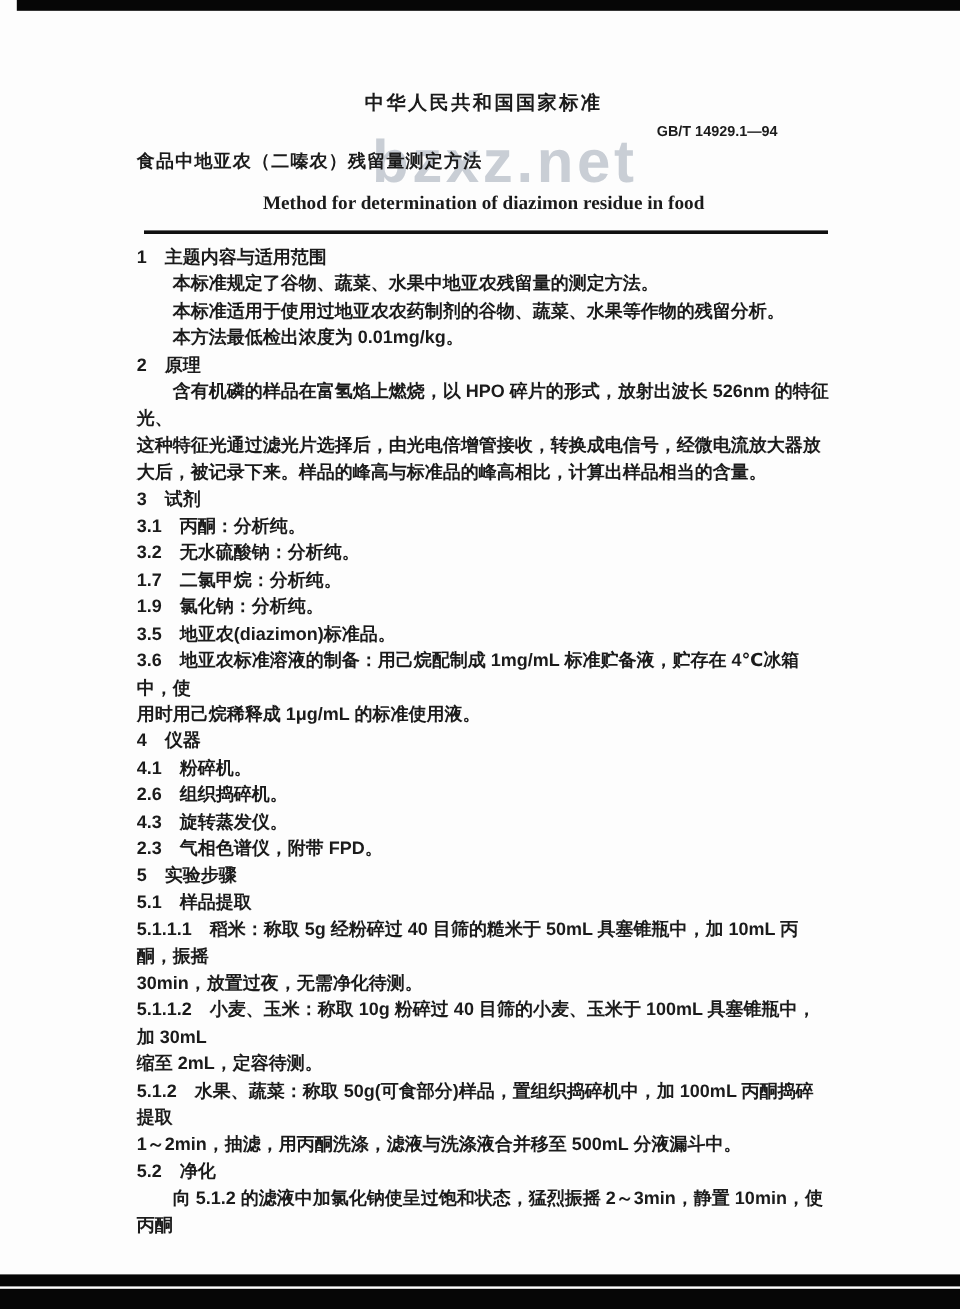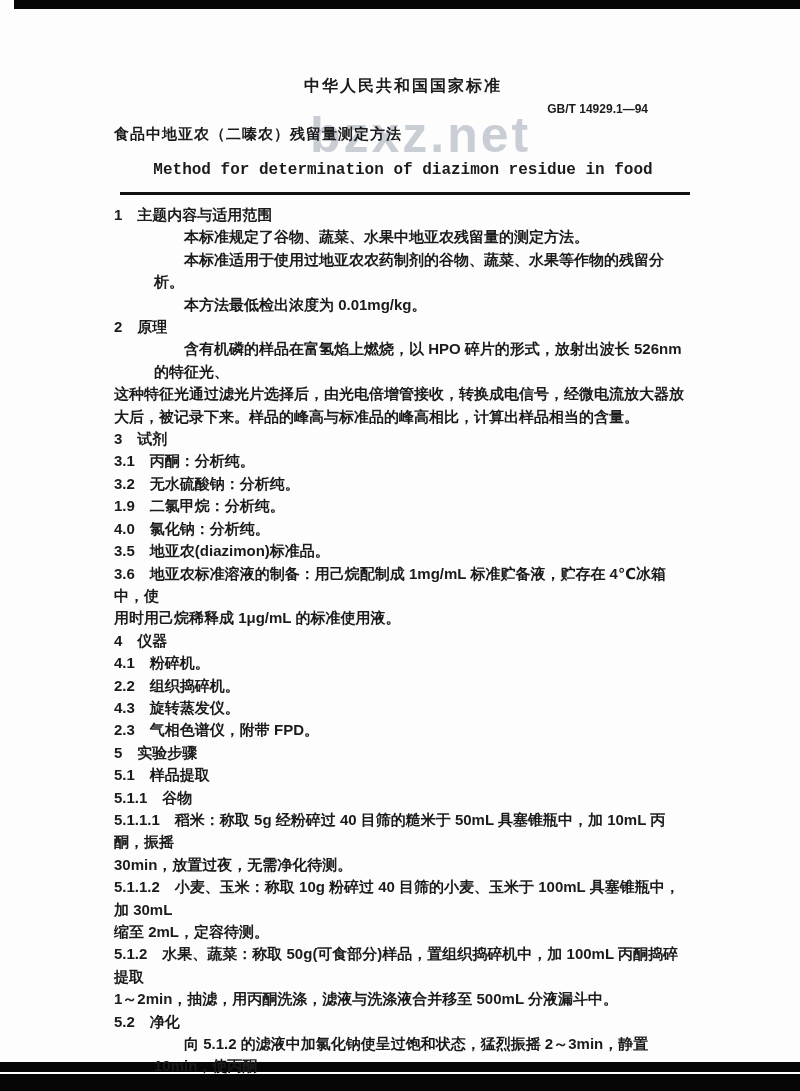--- a/index.html
+++ b/index.html
@@ -35,28 +35,28 @@
   .content {
     position: relative; z-index: 2;
     padding: 76px 108px 0 114px;
     color: #1b1b1b; font-weight: bold;
   }
   .std-org  { font-size: 16px; text-align: center; letter-spacing: 2px; }
   .std-num  { font-size: 12px; text-align: right; padding-right: 44px; margin-top: 5px; }
   .title-cn { font-size: 15px; margin-top: 9px; letter-spacing: 1px; }
   .title-en {
     font-size: 16px; text-align: center; margin-top: 17px;
-    font-family: Liberation Mono, monospace;
+    font-family: Liberation Serif, serif;
   }
   .rule { height: 3px; background: #101010; margin: 13px 0 0 6px; width: 570px; }
   .doc-body {
     margin-top: 9px; font-size: 15px; line-height: 22.4px; width: 578px;
   }
   .line { min-height: 22.4px; }
-  .line.indent { text-indent: 2em; margin-left: 40px; }
+  .line.indent { text-indent: 2em; }
 </style>
 </head>
 <body>
 
 <div class="page">
   <div class="top-bar"></div>
 
   <div class="watermark">bzxz.net</div>
 
   <div class="content">
@@ -70,33 +70,32 @@
         <div class="line indent">本标准规定了谷物、蔬菜、水果中地亚农残留量的测定方法。</div>
         <div class="line indent">本标准适用于使用过地亚农农药制剂的谷物、蔬菜、水果等作物的残留分析。</div>
         <div class="line indent">本方法最低检出浓度为 0.01mg/kg。</div>
         <div class="line">2　原理</div>
         <div class="line indent">含有机磷的样品在富氢焰上燃烧，以 HPO 碎片的形式，放射出波长 526nm 的特征光、</div>
         <div class="line">这种特征光通过滤光片选择后，由光电倍增管接收，转换成电信号，经微电流放大器放</div>
         <div class="line">大后，被记录下来。样品的峰高与标准品的峰高相比，计算出样品相当的含量。</div>
         <div class="line">3　试剂</div>
         <div class="line">3.1　丙酮：分析纯。</div>
         <div class="line">3.2　无水硫酸钠：分析纯。</div>
-        <div class="line">1.9　二氯甲烷：分析纯。</div>
-        <div class="line">4.0　氯化钠：分析纯。</div>
+        <div class="line">1.7　二氯甲烷：分析纯。</div>
+        <div class="line">1.9　氯化钠：分析纯。</div>
         <div class="line">3.5　地亚农(diazimon)标准品。</div>
         <div class="line">3.6　地亚农标准溶液的制备：用己烷配制成 1mg/mL 标准贮备液，贮存在 4℃冰箱中，使</div>
         <div class="line">用时用己烷稀释成 1μg/mL 的标准使用液。</div>
         <div class="line">4　仪器</div>
         <div class="line">4.1　粉碎机。</div>
-        <div class="line">2.2　组织捣碎机。</div>
+        <div class="line">2.6　组织捣碎机。</div>
         <div class="line">4.3　旋转蒸发仪。</div>
         <div class="line">2.3　气相色谱仪，附带 FPD。</div>
         <div class="line">5　实验步骤</div>
         <div class="line">5.1　样品提取</div>
-        <div class="line">5.1.1　谷物</div>
         <div class="line">5.1.1.1　稻米：称取 5g 经粉碎过 40 目筛的糙米于 50mL 具塞锥瓶中，加 10mL 丙酮，振摇</div>
         <div class="line">30min，放置过夜，无需净化待测。</div>
         <div class="line">5.1.1.2　小麦、玉米：称取 10g 粉碎过 40 目筛的小麦、玉米于 100mL 具塞锥瓶中，加 30mL</div>
         <div class="line">缩至 2mL，定容待测。</div>
         <div class="line">5.1.2　水果、蔬菜：称取 50g(可食部分)样品，置组织捣碎机中，加 100mL 丙酮捣碎提取</div>
         <div class="line">1～2min，抽滤，用丙酮洗涤，滤液与洗涤液合并移至 500mL 分液漏斗中。</div>
         <div class="line">5.2　净化</div>
         <div class="line indent">向 5.1.2 的滤液中加氯化钠使呈过饱和状态，猛烈振摇 2～3min，静置 10min，使丙酮</div>
       </div>
   </div>

